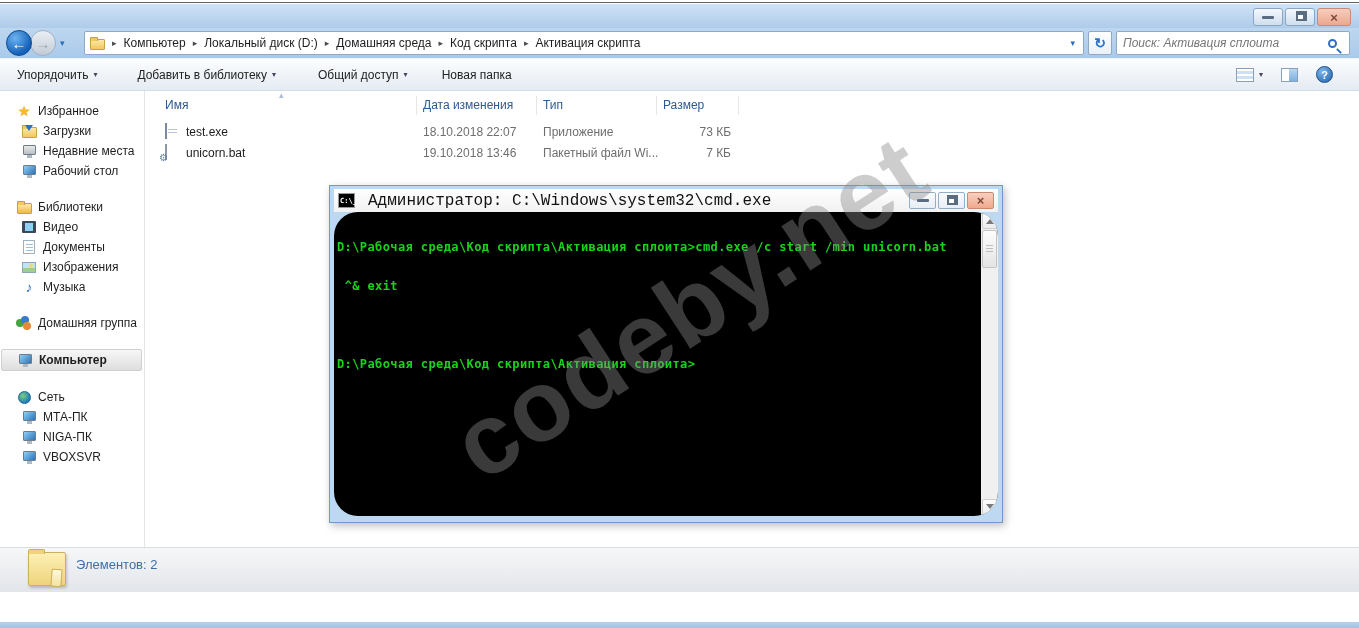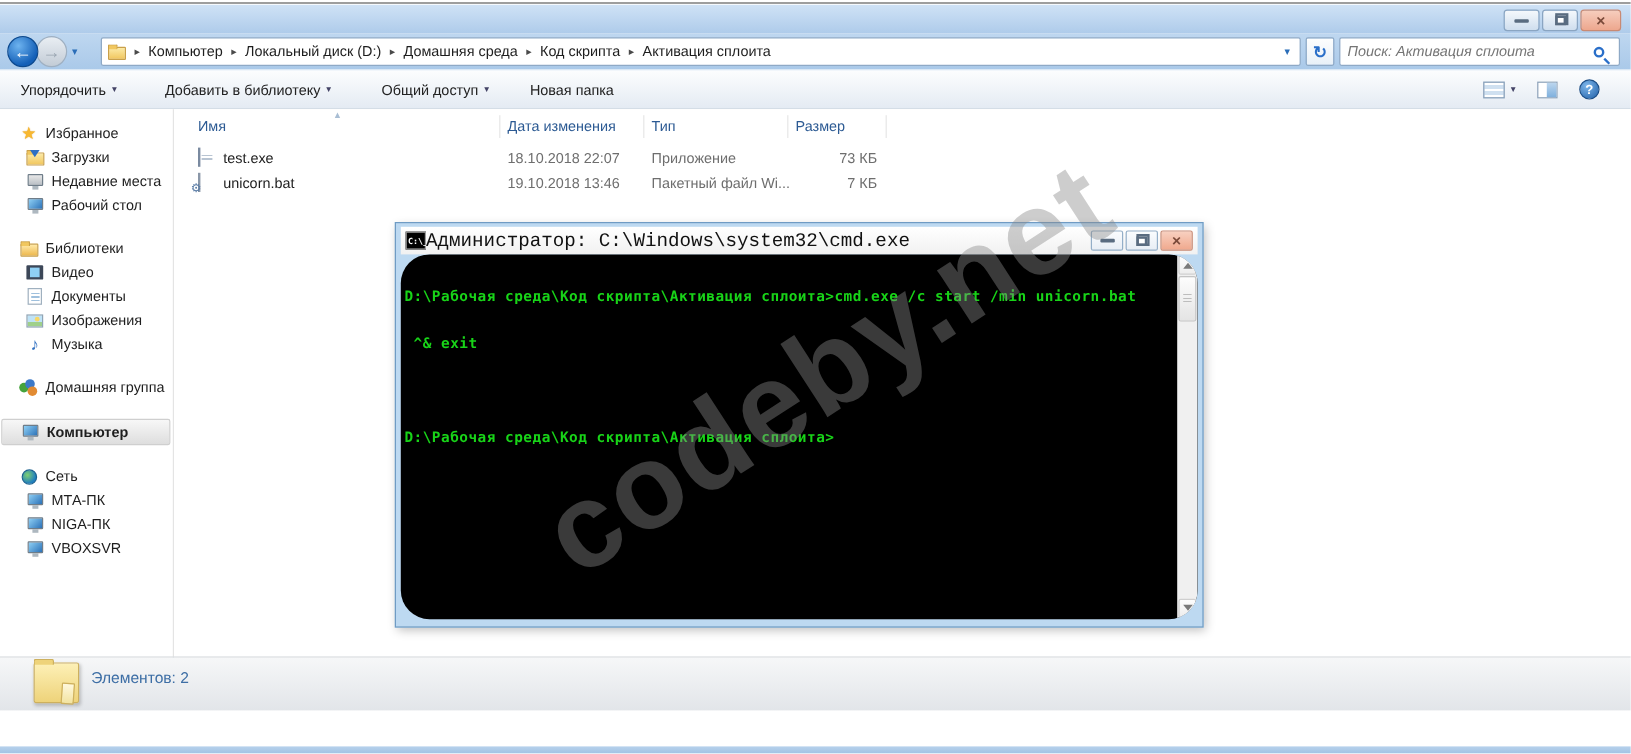--- a/index.html
+++ b/index.html
@@ -117,21 +117,21 @@
     background:repeating-linear-gradient(#b8c4d2 0 1px, transparent 1px 3px); }
   .bat-ic { width:15px; height:13px; border:1px solid #8a97a8; background:#fdfdfd; position:relative; }
   .bat-ic::after { content:"⚙"; position:absolute; right:-2px; bottom:-4px; font-size:10px; color:#5a7ca6; }
 
   
   .cmdwin { position:absolute; left:183px; top:94px; width:674px; height:338px;
     background:#bdd9f1; border:1px solid #6f9bc4; box-shadow:2px 3px 8px rgba(0,0,0,.25); z-index:5; }
   .cmdtitle { position:absolute; left:4px; top:3px; right:4px; height:23px;
     background:linear-gradient(#ffffff,#f1f1f1); display:flex; align-items:center; padding:0 4px; }
   .cmd-ic { width:17px; height:15px; background:#000; border:1px solid #9a9a9a; color:#fff;
-    font:bold 7px "DejaVu Sans Mono", monospace; display:flex; align-items:center; padding-left:1px; margin-right:0; }
+    font:bold 7px "DejaVu Sans Mono", monospace; display:flex; align-items:center; padding-left:1px; margin-right:13px; }
   .cmdtitle .t { font-size:16px; color:#111;font-family:Liberation Mono, monospace; }
   .cmdbtns { margin-left:auto; display:flex; }
   .cbtn { width:27px; height:17px; border:1px solid #93aec8; border-radius:2px; margin-left:2px;
     background:linear-gradient(#fafcfe,#e8eef5); display:flex; align-items:center; justify-content:center; }
   .cbtn.close { background:linear-gradient(#f8d0c0,#f0a98e); border-color:#c98a74; }
   .console { position:absolute; left:4px; top:26px; right:4px; bottom:6px; background:#000; overflow:hidden;border-radius:24px; }
   .conlines { position:absolute; left:3px; top:3px; right:20px;
     font:bold 12px "DejaVu Sans Mono", monospace; color:#18d418; letter-spacing:.4px;
     line-height:13px; white-space:pre-wrap; }
   .conline { min-height:13px; }
@@ -197,21 +197,21 @@
         </span>
       <span class="crumb-sep">▸</span>
       <span class="crumb">Компьютер</span>
       <span class="crumb-sep">▸</span>
       <span class="crumb">Локальный диск (D:)</span>
       <span class="crumb-sep">▸</span>
       <span class="crumb">Домашняя среда</span>
       <span class="crumb-sep">▸</span>
       <span class="crumb">Код скрипта</span>
       <span class="crumb-sep">▸</span>
-      <span class="crumb">Активация сплоита</span>
+      <span class="crumb">Активация скрипта</span>
       <span class="crumb-dd">▾</span>
     </div>
     <div class="refreshbtn">
         <span>↻</span>
       </div>
     <div class="searchbox">
       <input type="text" placeholder="Поиск: Активация сплоита" style="">
       <span class="mag"></span>
     </div>
   </div>

